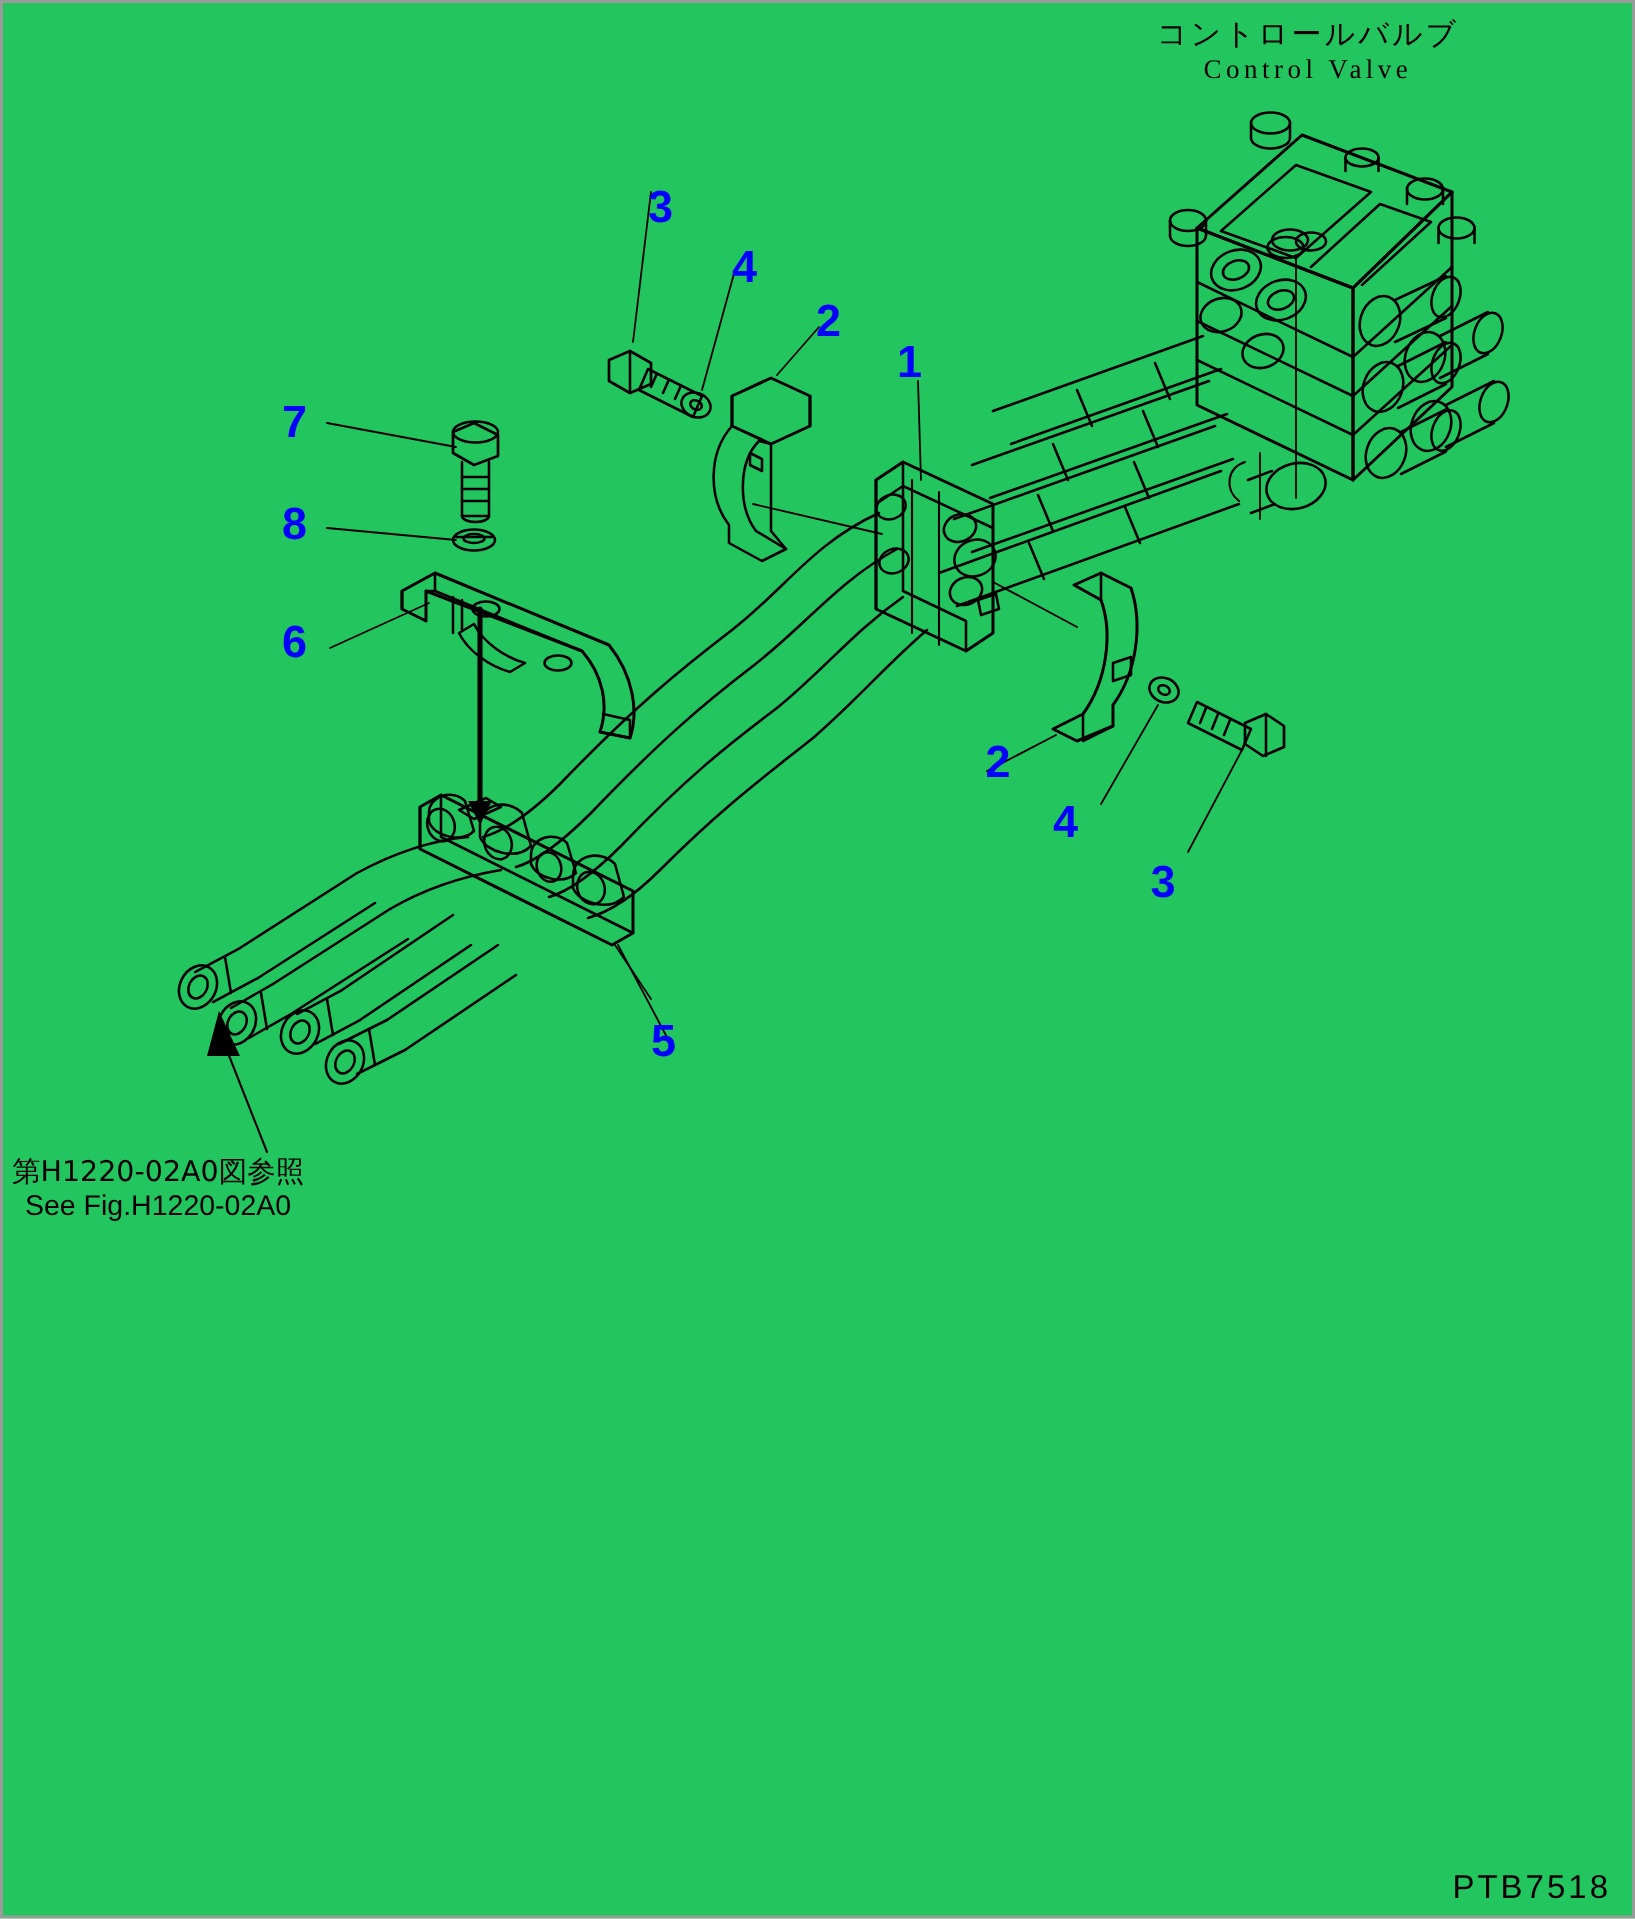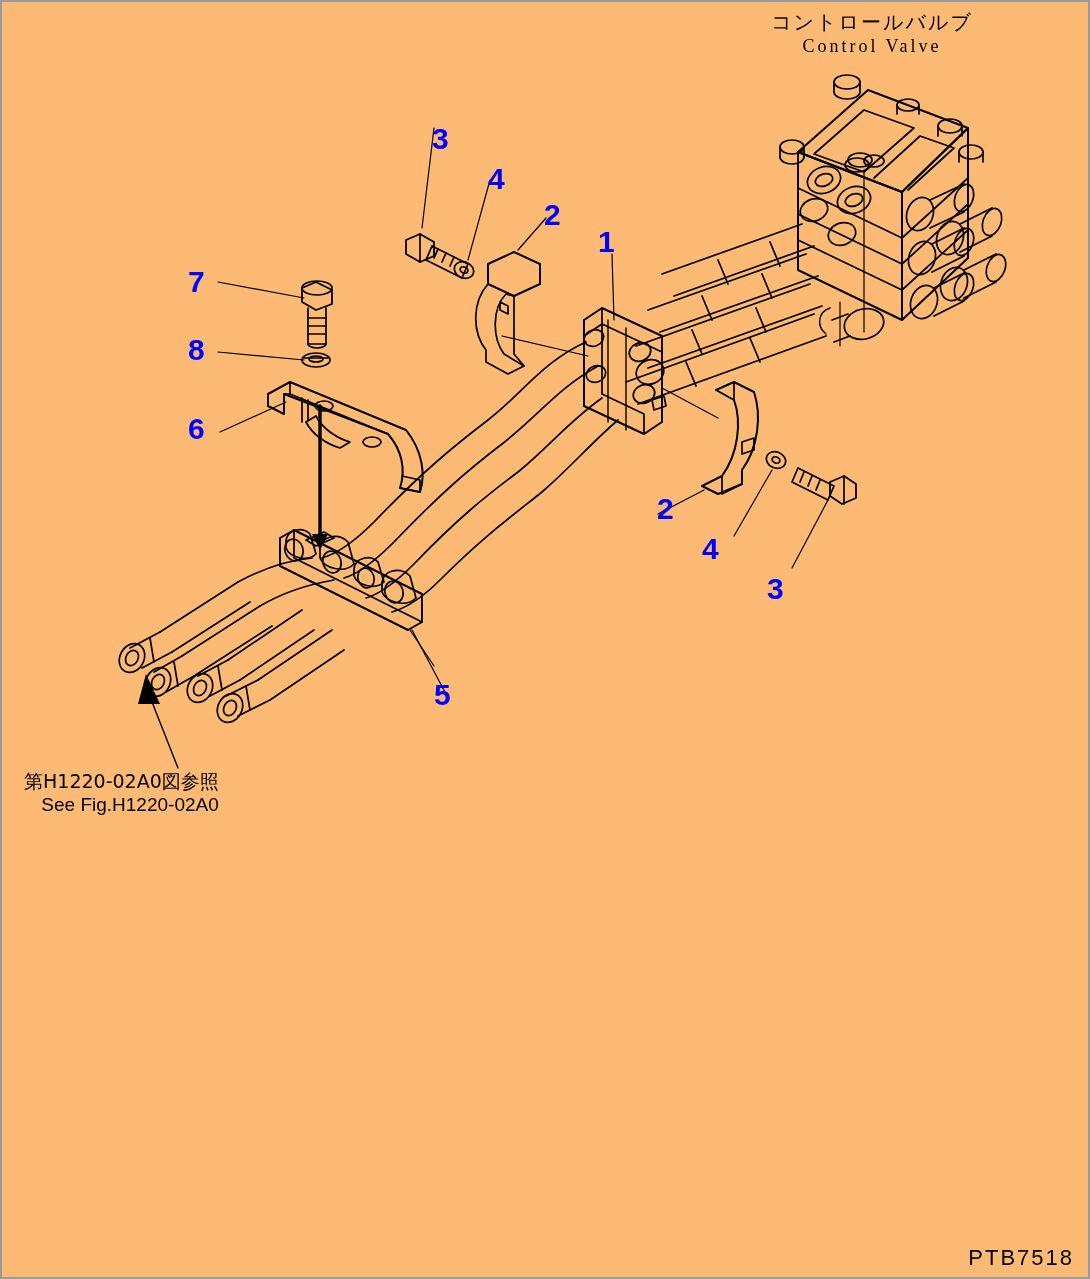--- a/index.html
+++ b/index.html
@@ -1,29 +1,29 @@
 <!DOCTYPE html>
 <html><head>
 <meta charset="utf-8">
 <style>
   html,body{margin:0;padding:0;background:#ffffff;}
   body{width:1090px;height:1279px;overflow:hidden;
        font-family:"Liberation Sans",sans-serif;}
-  #page{position:relative;width:1090px;height:1279px;background:#fdba74;
+  #page{position:relative;width:1090px;height:1279px;background:#22c55e;
         box-sizing:border-box;border:2px solid #9a9a9a;}
   svg.layer{position:absolute;left:0;top:0;width:1090px;height:1279px;}
   .callout{position:absolute;color:#0000ff;font-weight:bold;
            font-family:"Liberation Sans",sans-serif;font-size:30px;
            line-height:30px;letter-spacing:0px;}
   .titleblk{position:absolute;text-align:center;color:#000;}
   .t-jp{font-family:"DejaVu Sans",sans-serif;font-size:20px;letter-spacing:2px;
         white-space:nowrap;line-height:24px;}
   .t-en{font-family:Liberation Serif, serif;font-size:18px;
         letter-spacing:3px;white-space:nowrap;line-height:24px;}
-  .refblk{position:absolute;color:#000;text-align:right;margin-left:16px;}
+  .refblk{position:absolute;color:#000;text-align:center;}
   .r-jp{font-family:"DejaVu Sans",sans-serif;font-size:19px;letter-spacing:0px;
         white-space:nowrap;line-height:23px;}
   .r-en{font-family:Liberation Sans, sans-serif;font-size:19px;
         letter-spacing:0px;white-space:nowrap;line-height:23px;}
   .figcode{position:absolute;right:14px;bottom:6px;color:#000;
            font-family:Liberation Sans, sans-serif;
            font-size:22px;letter-spacing:2px;}
 </style>
 </head>
 <body>

